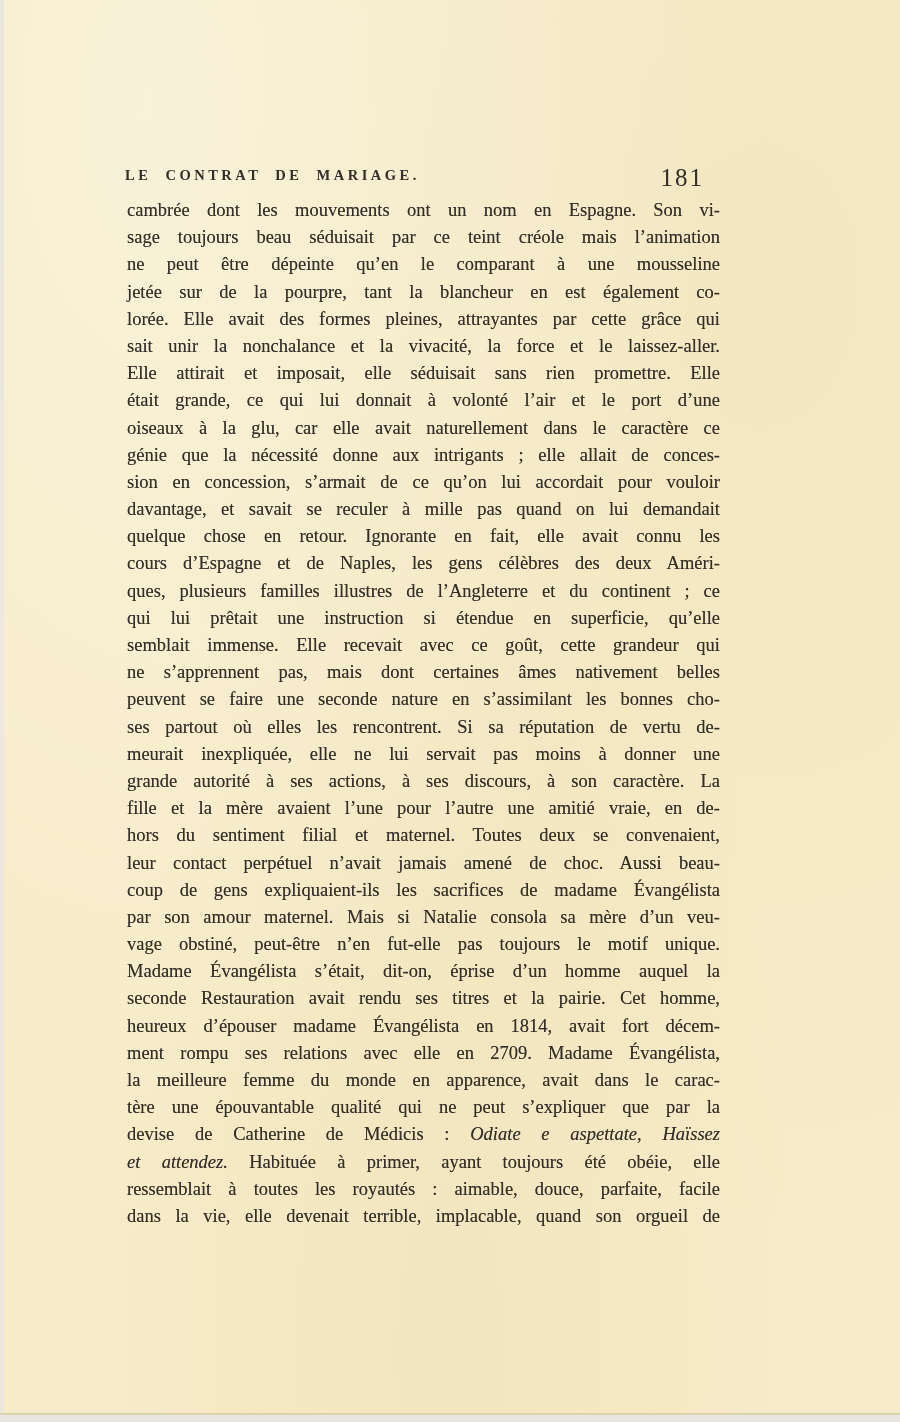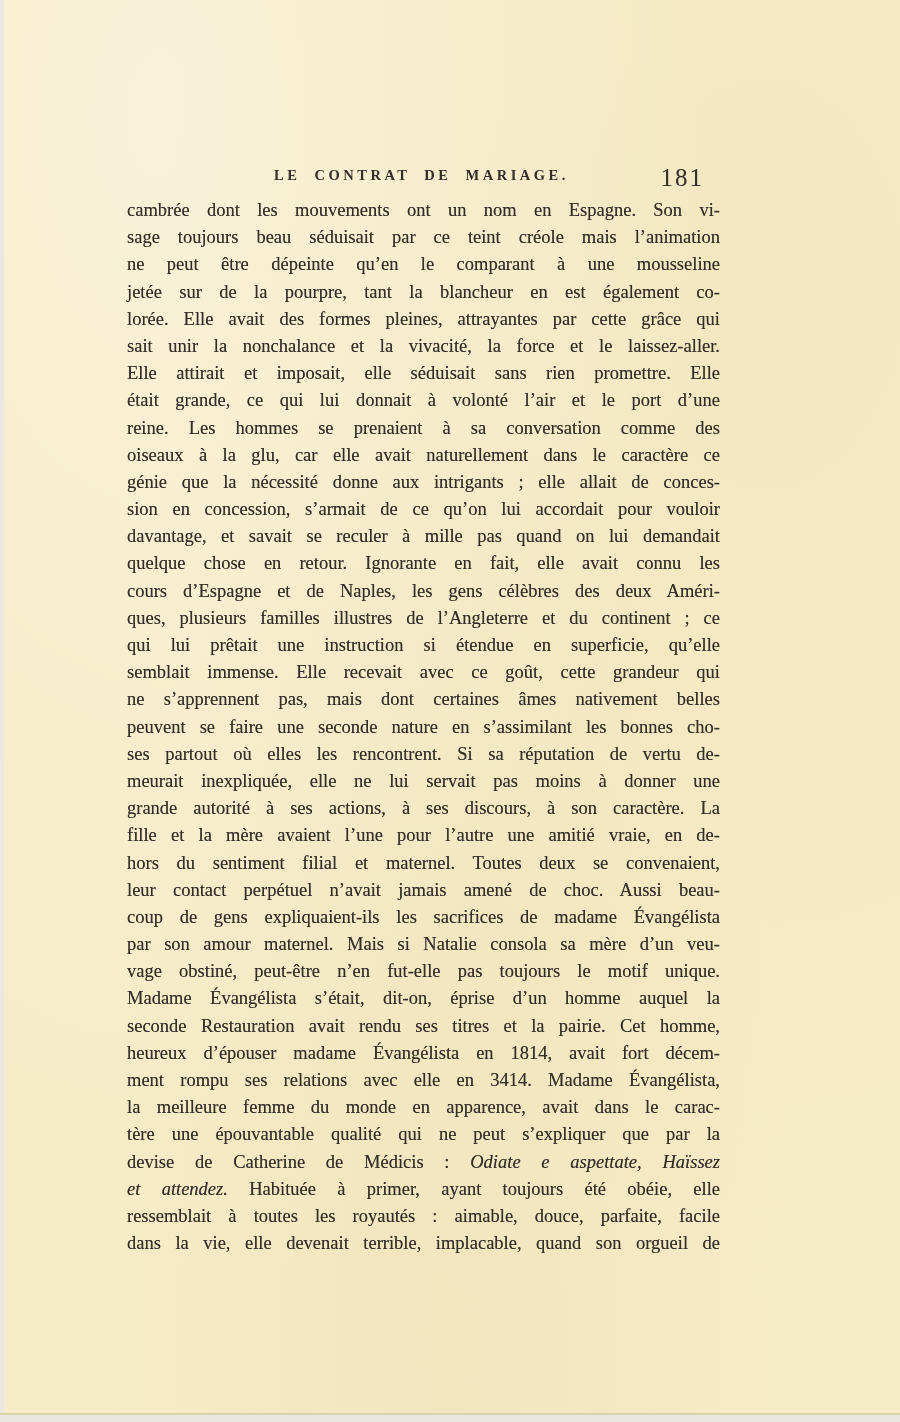--- a/index.html
+++ b/index.html
@@ -38,21 +38,21 @@
   .header {
     position: absolute;
     left: 125px;
     top: 164px;
     width: 593px;
     height: 26px;
   }
   .running-title {
     position: absolute;
     left: 0; right: 0;
-    text-align: center;
+    text-align: left;
     font-size: 14.5px;
     font-weight: bold;
     letter-spacing: 3.5px;
     word-spacing: 7px;
     top: 3px;
   }
   .folio {
     position: absolute;
     right: 14px;
     top: 0;
@@ -93,21 +93,20 @@
 
   <div class="body-text">
       <div class="line"><span>cambrée dont les mouvements ont un nom en Espagne. Son vi-</span></div>
       <div class="line"><span>sage toujours beau séduisait par ce teint créole mais l’animation</span></div>
       <div class="line"><span>ne peut être dépeinte qu’en le comparant à une mousseline</span></div>
       <div class="line"><span>jetée sur de la pourpre, tant la blancheur en est également co-</span></div>
       <div class="line"><span>lorée. Elle avait des formes pleines, attrayantes par cette grâce qui</span></div>
       <div class="line"><span>sait unir la nonchalance et la vivacité, la force et le laissez-aller.</span></div>
       <div class="line"><span>Elle attirait et imposait, elle séduisait sans rien promettre. Elle</span></div>
       <div class="line"><span>était grande, ce qui lui donnait à volonté l’air et le port d’une</span></div>
-      <div class="line"><span>reine. Les hommes se prenaient à sa conversation comme des</span></div>
       <div class="line"><span>oiseaux à la glu, car elle avait naturellement dans le caractère ce</span></div>
       <div class="line"><span>génie que la nécessité donne aux intrigants ; elle allait de conces-</span></div>
       <div class="line"><span>sion en concession, s’armait de ce qu’on lui accordait pour vouloir</span></div>
       <div class="line"><span>davantage, et savait se reculer à mille pas quand on lui demandait</span></div>
       <div class="line"><span>quelque chose en retour. Ignorante en fait, elle avait connu les</span></div>
       <div class="line"><span>cours d’Espagne et de Naples, les gens célèbres des deux Améri-</span></div>
       <div class="line"><span>ques, plusieurs familles illustres de l’Angleterre et du continent ; ce</span></div>
       <div class="line"><span>qui lui prêtait une instruction si étendue en superficie, qu’elle</span></div>
       <div class="line"><span>semblait immense. Elle recevait avec ce goût, cette grandeur qui</span></div>
       <div class="line"><span>ne s’apprennent pas, mais dont certaines âmes nativement belles</span></div>
@@ -117,21 +116,21 @@
       <div class="line"><span>grande autorité à ses actions, à ses discours, à son caractère. La</span></div>
       <div class="line"><span>fille et la mère avaient l’une pour l’autre une amitié vraie, en de-</span></div>
       <div class="line"><span>hors du sentiment filial et maternel. Toutes deux se convenaient,</span></div>
       <div class="line"><span>leur contact perpétuel n’avait jamais amené de choc. Aussi beau-</span></div>
       <div class="line"><span>coup de gens expliquaient-ils les sacrifices de madame Évangélista</span></div>
       <div class="line"><span>par son amour maternel. Mais si Natalie consola sa mère d’un veu-</span></div>
       <div class="line"><span>vage obstiné, peut-être n’en fut-elle pas toujours le motif unique.</span></div>
       <div class="line"><span>Madame Évangélista s’était, dit-on, éprise d’un homme auquel la</span></div>
       <div class="line"><span>seconde Restauration avait rendu ses titres et la pairie. Cet homme,</span></div>
       <div class="line"><span>heureux d’épouser madame Évangélista en 1814, avait fort décem-</span></div>
-      <div class="line"><span>ment rompu ses relations avec elle en 3414. Madame Évangélista,</span></div>
+      <div class="line"><span>ment rompu ses relations avec elle en 2709. Madame Évangélista,</span></div>
       <div class="line"><span>la meilleure femme du monde en apparence, avait dans le carac-</span></div>
       <div class="line"><span>tère une épouvantable qualité qui ne peut s’expliquer que par la</span></div>
       <div class="line"><span>devise de Catherine de Médicis : </span><span class="italic">Odiate e aspettate, Haïssez</span></div>
       <div class="line"><span class="italic">et attendez.</span><span> Habituée à primer, ayant toujours été obéie, elle</span></div>
       <div class="line"><span>ressemblait à toutes les royautés : aimable, douce, parfaite, facile</span></div>
       <div class="line"><span>dans la vie, elle devenait terrible, implacable, quand son orgueil de</span></div>
     </div>
 </div>
 
 </body></html>

